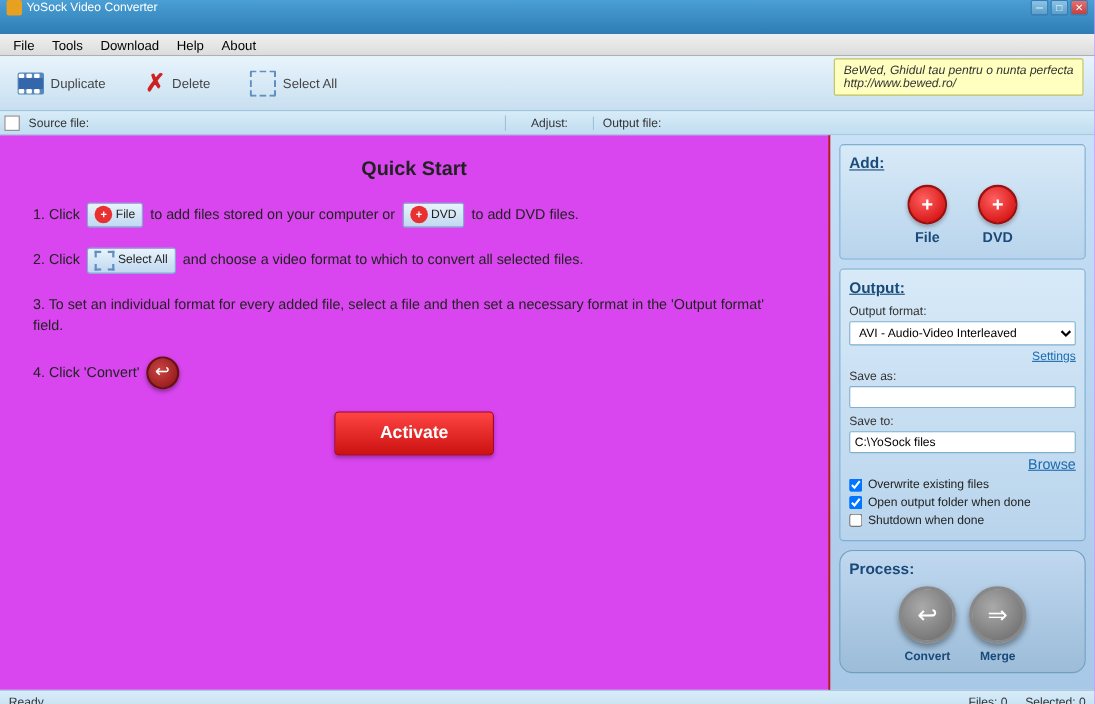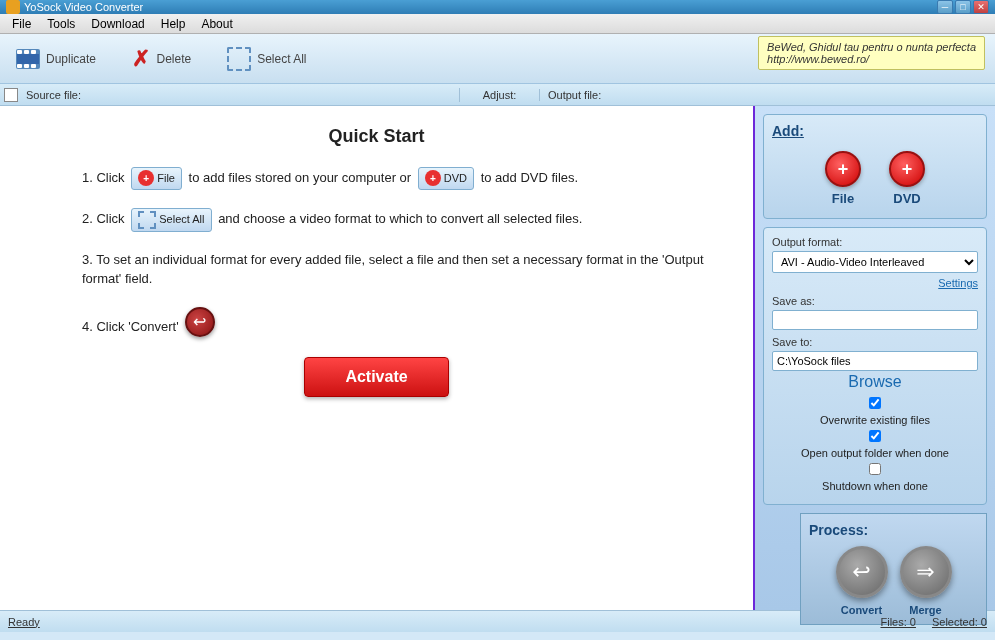--- a/index.html
+++ b/index.html
@@ -1,21 +1,21 @@
 <!DOCTYPE html>
 <html><head>
   <meta charset="utf-8">
   <style>
     * { box-sizing: border-box; margin: 0; padding: 0; }
     body { font-family: 'Segoe UI', Tahoma, Arial, sans-serif; font-size: 12px; background: #d4e8f7; width: 995px; height: 640px; overflow: hidden; }
 
     
     .title-bar {
       background: linear-gradient(to bottom, #4a9fd4, #2e7db5);
-      height: 14px;
+      height: 31px;
       display: flex;
       align-items: flex-start;
       justify-content: space-between;
       padding: 0 6px;
       color: white;
       font-size: 11px;
     }
     .title-bar-left { display: flex; align-items: center; gap: 4px; }
     .title-bar-icon { width: 14px; height: 14px; background: #e8a020; border-radius: 2px; }
     .title-bar-controls { display: flex; gap: 2px; }
@@ -103,40 +103,39 @@
 
     
     .main-layout {
       display: flex;
       height: calc(640px - 22px - 20px - 50px - 22px - 22px);
     }
 
     
     .content-area {
       flex: 1;
-      background: #ffffff;
-      border-right: 2px solid #6d28d9;
-      padding: 20px 44px;
+      background: #d946ef;
+      border-right: 2px solid #b91c1c;
+      padding: 20px 30px;
       overflow-y: auto;
     }
 
     .quick-start-title {
       font-size: 18px;
       font-weight: bold;
       text-align: center;
       color: #222;
       margin-bottom: 20px;
     }
 
     .quick-start-step {
       margin-bottom: 18px;
       font-size: 13px;
       color: #222;
       line-height: 1.5;
-      margin-left: 38px;
     }
 
     .inline-btn {
       display: inline-flex;
       align-items: center;
       gap: 3px;
       background: linear-gradient(to bottom, #e8f4fc, #c0d8f0);
       border: 1px solid #80aed0;
       border-radius: 3px;
       padding: 2px 6px;
@@ -277,41 +276,40 @@
     .save-to-input {
       width: 100%;
       padding: 3px 4px;
       font-size: 11px;
       border: 1px solid #80b0d0;
       background: white;
       border-radius: 2px;
       margin-bottom: 2px;
     }
     .browse-link {
-      text-align: center;
+      text-align: right;
       color: #1a6ab0;
-      font-size: 16px;
-      cursor: pointer;
+      font-size: 13px;
+      cursor: pointer;
+      text-decoration: underline;
       display: block;
       margin-bottom: 6px;
     }
     .checkbox-row {
       display: flex; align-items: center; gap: 5px;
       margin-bottom: 4px;
-      flex-direction: column;
     }
     .checkbox-row input { width: 12px; height: 12px; }
     .checkbox-row label { font-size: 11px; color: #222; }
 
     .process-section {
       background: linear-gradient(to bottom, #c0d8f0, #9cbcd8);
       border: 1px solid #70a0c0;
-      border-radius: 0;
+      border-radius: 12px;
       padding: 8px;
-      margin-left: 37px;
     }
     .process-title {
       font-size: 14px;
       font-weight: bold;
       color: #1a4a7a;
       margin-bottom: 8px;
     }
     .process-buttons {
       display: flex;
       gap: 12px;
@@ -469,21 +467,21 @@
         <div class="inline-select-icon"></div>
         <span>Select All</span>
       </span>
       <span>and choose a video format to which to convert all selected files.</span>
     </div>
 
     <div class="quick-start-step">
       <span>3. To set an individual format for every added file, select a file and then set a necessary format in the 'Output format' field.</span>
     </div>
 
-    <div class="quick-start-step" style="display:flex; align-items:flex-end;">
+    <div class="quick-start-step" style="display:flex; align-items:center;">
       <span>4. Click 'Convert'</span>
       <div class="convert-icon-inline">↩</div>
     </div>
 
     <button class="activate-btn">Activate</button>
   </div>
 
   <div class="right-panel">
 
     <div class="panel-section">
@@ -498,20 +496,21 @@
         <div class="add-btn">
           <div class="add-btn-icon">
             <span style="font-size:18px;">+</span>
           </div>
           <span class="add-btn-label">DVD</span>
         </div>
       </div>
     </div>
 
     <div class="panel-section">
+      <div class="panel-section-title">Output:</div>
 
       <div class="output-format-label">Output format:</div>
       <select class="output-format-select">
         <option>AVI - Audio-Video Interleaved</option>
         <option>MP4 - MPEG-4</option>
         <option>MOV - QuickTime Movie</option>
         <option>WMV - Windows Media Video</option>
         <option>MKV - Matroska Video</option>
         <option>FLV - Flash Video</option>
         <option>MP3 - Audio</option>

